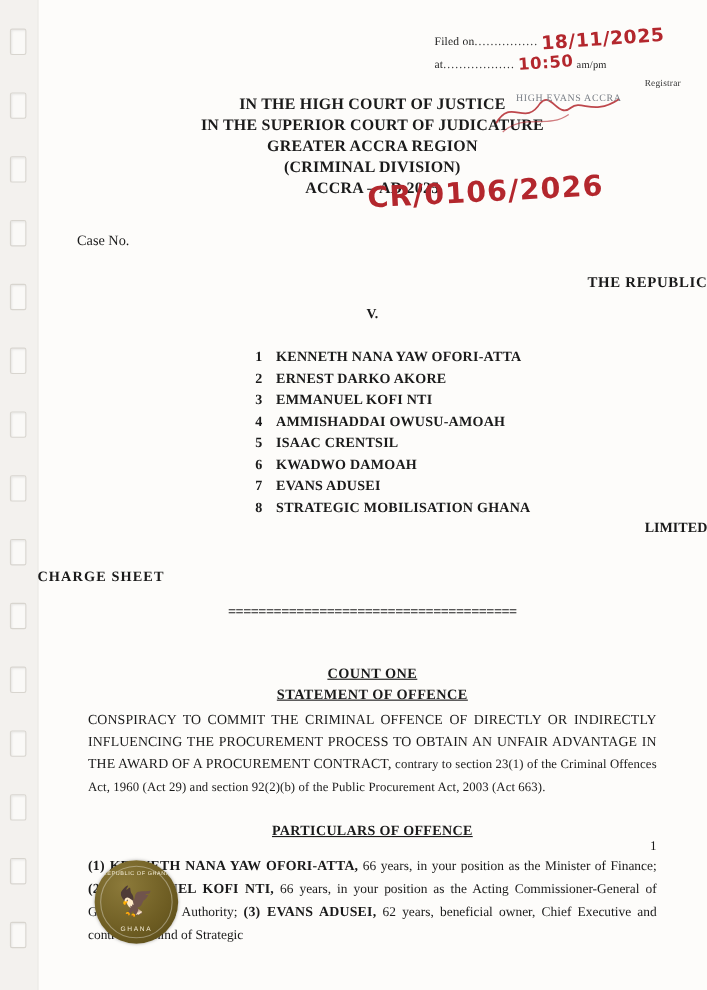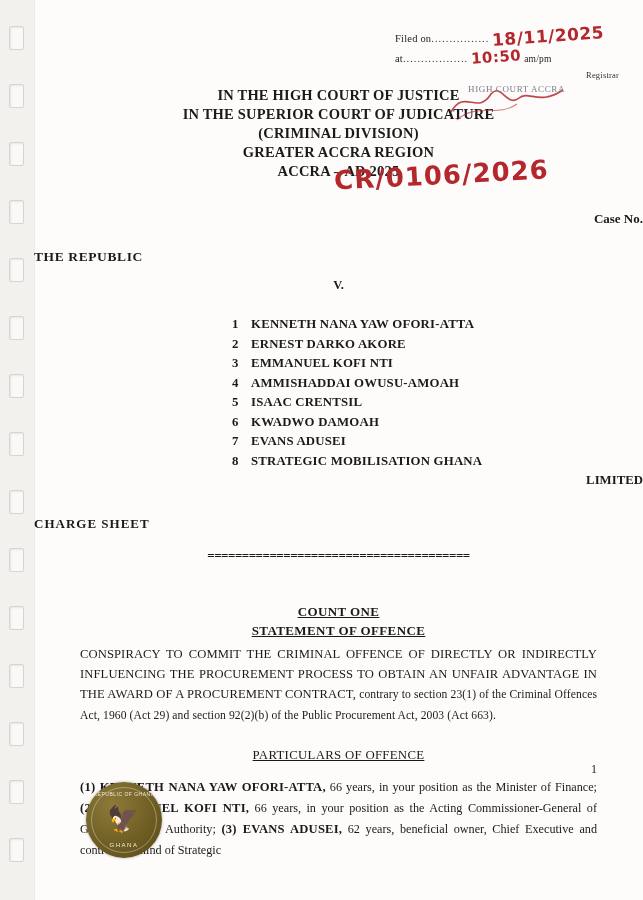--- a/index.html
+++ b/index.html
@@ -113,29 +113,29 @@
     margin: 86px 0 0 0;
     text-align: center;
     font-weight: bold;
     font-size: 14.5px;
     line-height: 19px;
     letter-spacing: 0.2px;
   }
   .court-head div { white-space: nowrap; }
 
   .caseno-label {
-    text-align: right;
-    font-weight: bold;
+    text-align: left;
+    font-weight: normal;
     font-size: 13px;
     margin-top: 30px;
     padding-left: 36px;
   }
 
   .republic {
-    text-align: left;
+    text-align: right;
     font-weight: bold;
     font-size: 13.5px;
     letter-spacing: 0.6px;
     margin-top: 22px;
   }
   .vs {
     text-align: center;
     font-weight: bold;
     font-size: 12.5px;
     margin-top: 13px;
@@ -208,21 +208,21 @@
     text-align: justify;
     font-size: 12.6px;
     line-height: 20px;
     letter-spacing: 0.1px;
   }
   .body-block .caps { }
   .body-block .small { font-size: 11.6px; }
 
   .particulars {
     text-align: center;
-    font-weight: normal;
+    font-weight: bold;
     font-size: 12.8px;
     text-decoration: underline;
     margin-top: 22px;
     letter-spacing: 0.3px;
   }
   .para {
     margin: 14px 46px 0 46px;
     text-align: justify;
     font-size: 12.2px;
     line-height: 21px;
@@ -304,28 +304,28 @@
       <div class="stamp-row">
         <span>at</span><span class="dots">..................</span>
         <span class="hand small">10:50</span>
         <span class="ampm">am/pm</span>
       </div>
       <div class="registrar">Registrar</div>
       <svg class="squiggle" viewBox="0 0 120 40">
         <path d="M4 30 C 18 6, 30 34, 44 12 C 54 0, 60 26, 72 16 C 82 8, 92 24, 116 8" fill="none" stroke="#b3272d" stroke-width="1.6" opacity="0.85"></path>
         <path d="M10 38 C 30 20, 50 36, 70 22" fill="none" stroke="#b3272d" stroke-width="1.1" opacity="0.6"></path>
       </svg>
-      <div class="courtstamp">HIGH COURT ACCRA</div>
+      <div class="courtstamp">HIGH EVANS ACCRA</div>
     </div>
 
     <div class="court-head">
       <div>IN THE HIGH COURT OF JUSTICE</div>
       <div>IN THE SUPERIOR COURT OF JUDICATURE</div>
+      <div>GREATER ACCRA REGION</div>
       <div>(CRIMINAL DIVISION)</div>
-      <div>GREATER ACCRA REGION</div>
       <div>ACCRA – AD 2025</div>
     </div>
 
     <div class="caseno-hand">CR/0106/2026</div>
 
     <div class="caseno-label">Case No.</div>
 
     <div class="republic">THE REPUBLIC</div>
     <div class="vs">V.</div>
 

